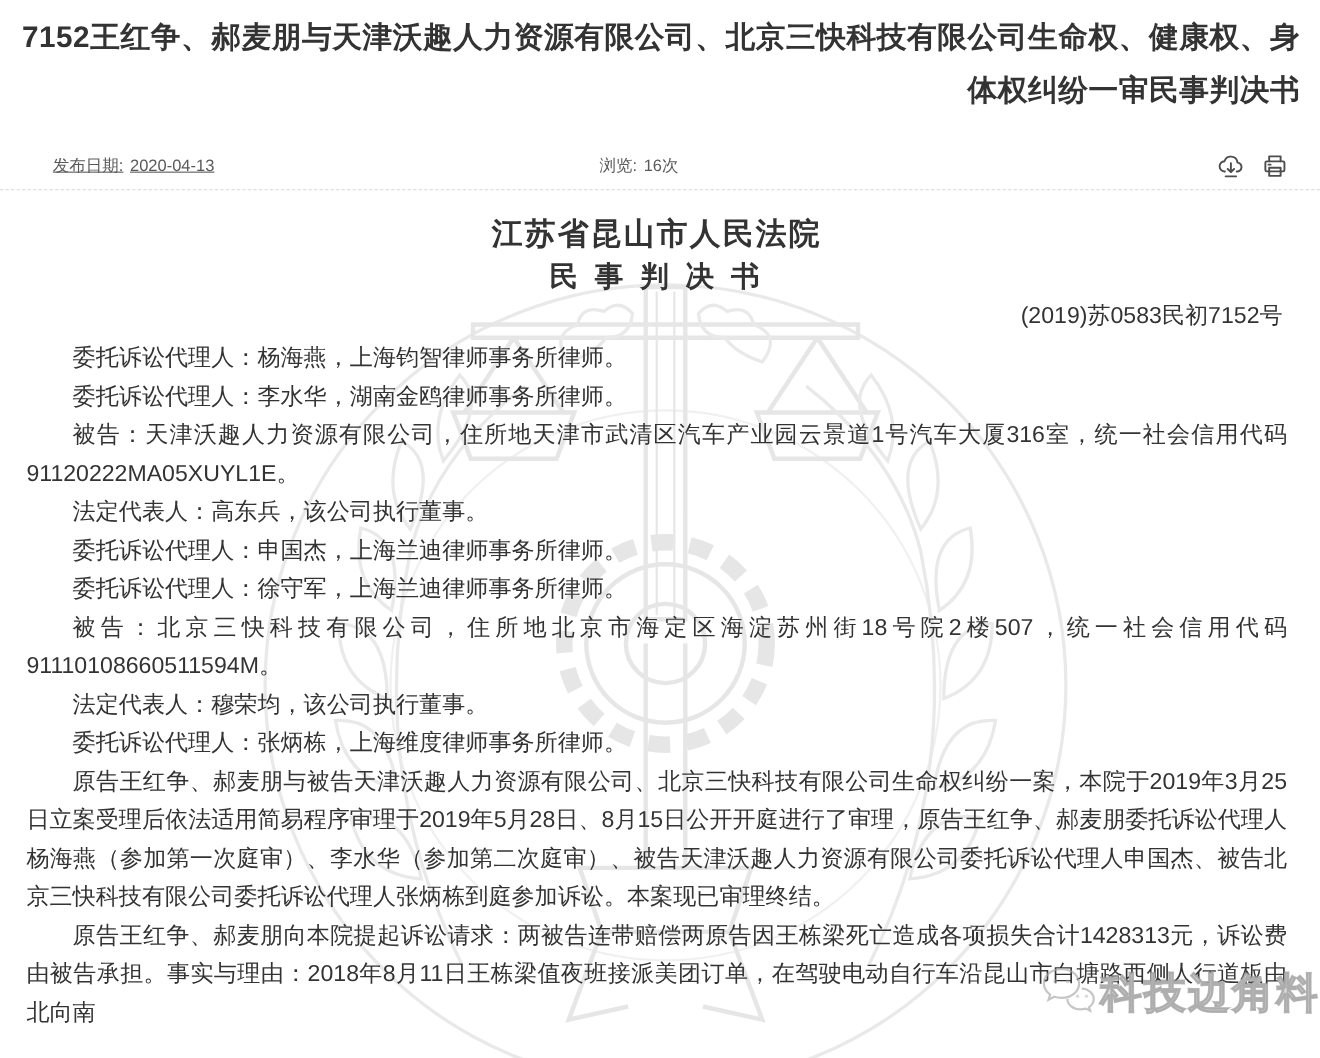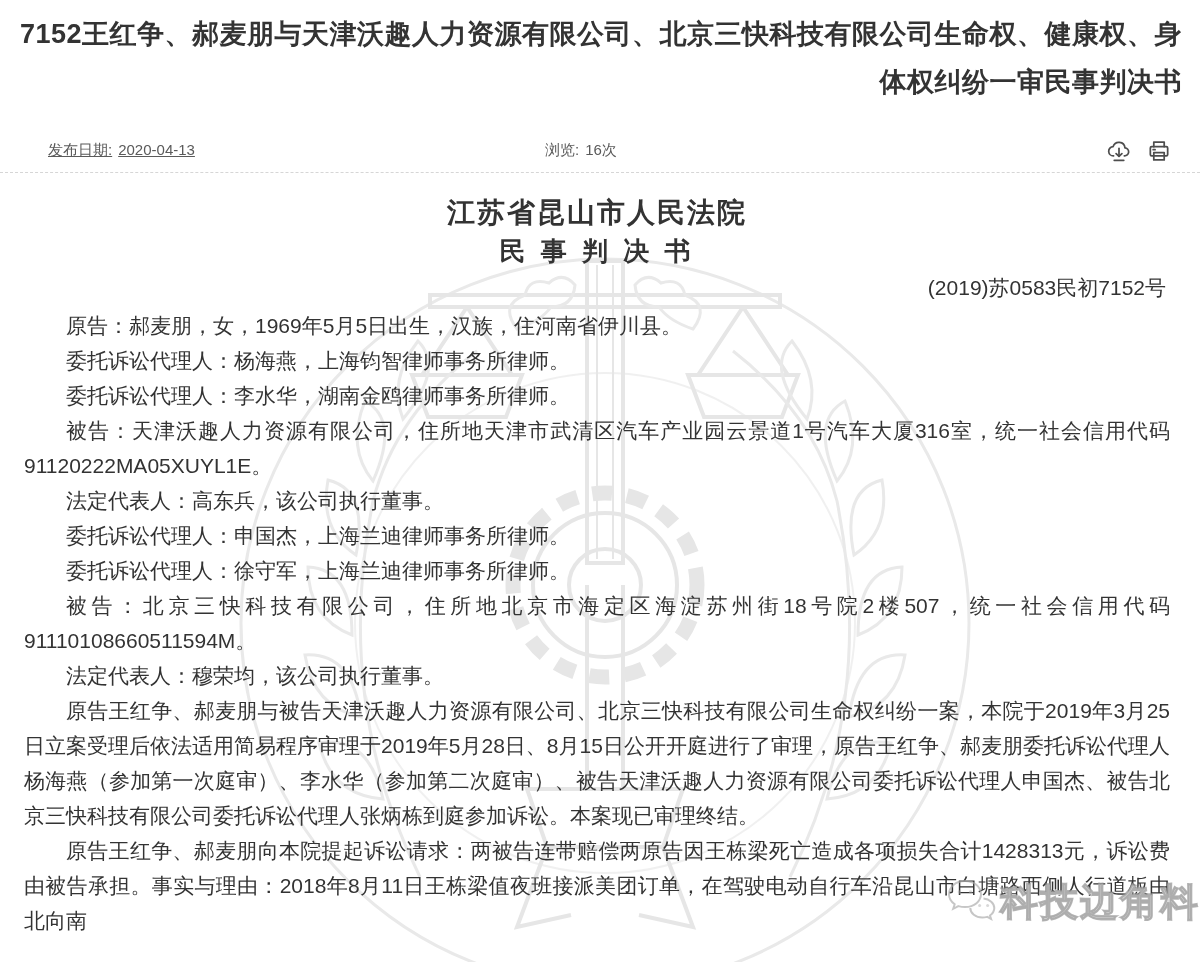--- a/index.html
+++ b/index.html
@@ -121,29 +121,29 @@
       <path d="M302 96 q-18 -24 8 -34 q4 -18 24 -12 q14 -12 26 2 q-2 22 -24 22 q-10 14 -34 22 Z"></path>
       <path d="M478 96 q18 -24 -8 -34 q-4 -18 -24 -12 q-14 -12 -26 2 q2 22 24 22 q10 14 34 22 Z"></path>
     </g>
   </svg>
 
   <div class="doc-content">
     <h2 class="court-name">江苏省昆山市人民法院</h2>
     <h3 class="doc-type">民 事 判 决 书</h3>
     <div class="case-number">(2019)苏0583民初7152号</div>
     <div class="paras">
-        <p>原告：郝麦朋，女，1969年5月5日出生，汉族，住河南省伊川县。</p>
         <p>委托诉讼代理人：杨海燕，上海钧智律师事务所律师。</p>
         <p>委托诉讼代理人：李水华，湖南金鸥律师事务所律师。</p>
         <p>被告：天津沃趣人力资源有限公司，住所地天津市武清区汽车产业园云景道1号汽车大厦316室，统一社会信用代码91120222MA05XUYL1E。</p>
         <p>法定代表人：高东兵，该公司执行董事。</p>
         <p>委托诉讼代理人：申国杰，上海兰迪律师事务所律师。</p>
         <p>委托诉讼代理人：徐守军，上海兰迪律师事务所律师。</p>
         <p>被告：北京三快科技有限公司，住所地北京市海定区海淀苏州街18号院2楼507，统一社会信用代码91110108660511594M。</p>
         <p>法定代表人：穆荣均，该公司执行董事。</p>
+        <p>委托诉讼代理人：张炳栋，上海维度律师事务所律师。</p>
         <p>原告王红争、郝麦朋与被告天津沃趣人力资源有限公司、北京三快科技有限公司生命权纠纷一案，本院于2019年3月25日立案受理后依法适用简易程序审理于2019年5月28日、8月15日公开开庭进行了审理，原告王红争、郝麦朋委托诉讼代理人杨海燕（参加第一次庭审）、李水华（参加第二次庭审）、被告天津沃趣人力资源有限公司委托诉讼代理人申国杰、被告北京三快科技有限公司委托诉讼代理人张炳栋到庭参加诉讼。本案现已审理终结。</p>
         <p>原告王红争、郝麦朋向本院提起诉讼请求：两被告连带赔偿两原告因王栋梁死亡造成各项损失合计1428313元，诉讼费由被告承担。事实与理由：2018年8月11日王栋梁值夜班接派美团订单，在驾驶电动自行车沿昆山市白塘路西侧人行道板由北向南</p>
       </div>
   </div>
 </div>
 
 <div class="brand">
   <span class="brand-icon">
     <svg viewBox="0 0 50 46">
       <path d="M19 4 C9.6 4 3 10 3 17.2 c0 4.1 2.2 7.6 5.7 10 l-1.5 4.6 5.2-2.7 c2 .6 4.2 1 6.6 1 9.4 0 16-6 16-13 S28.4 4 19 4 Z"></path>

